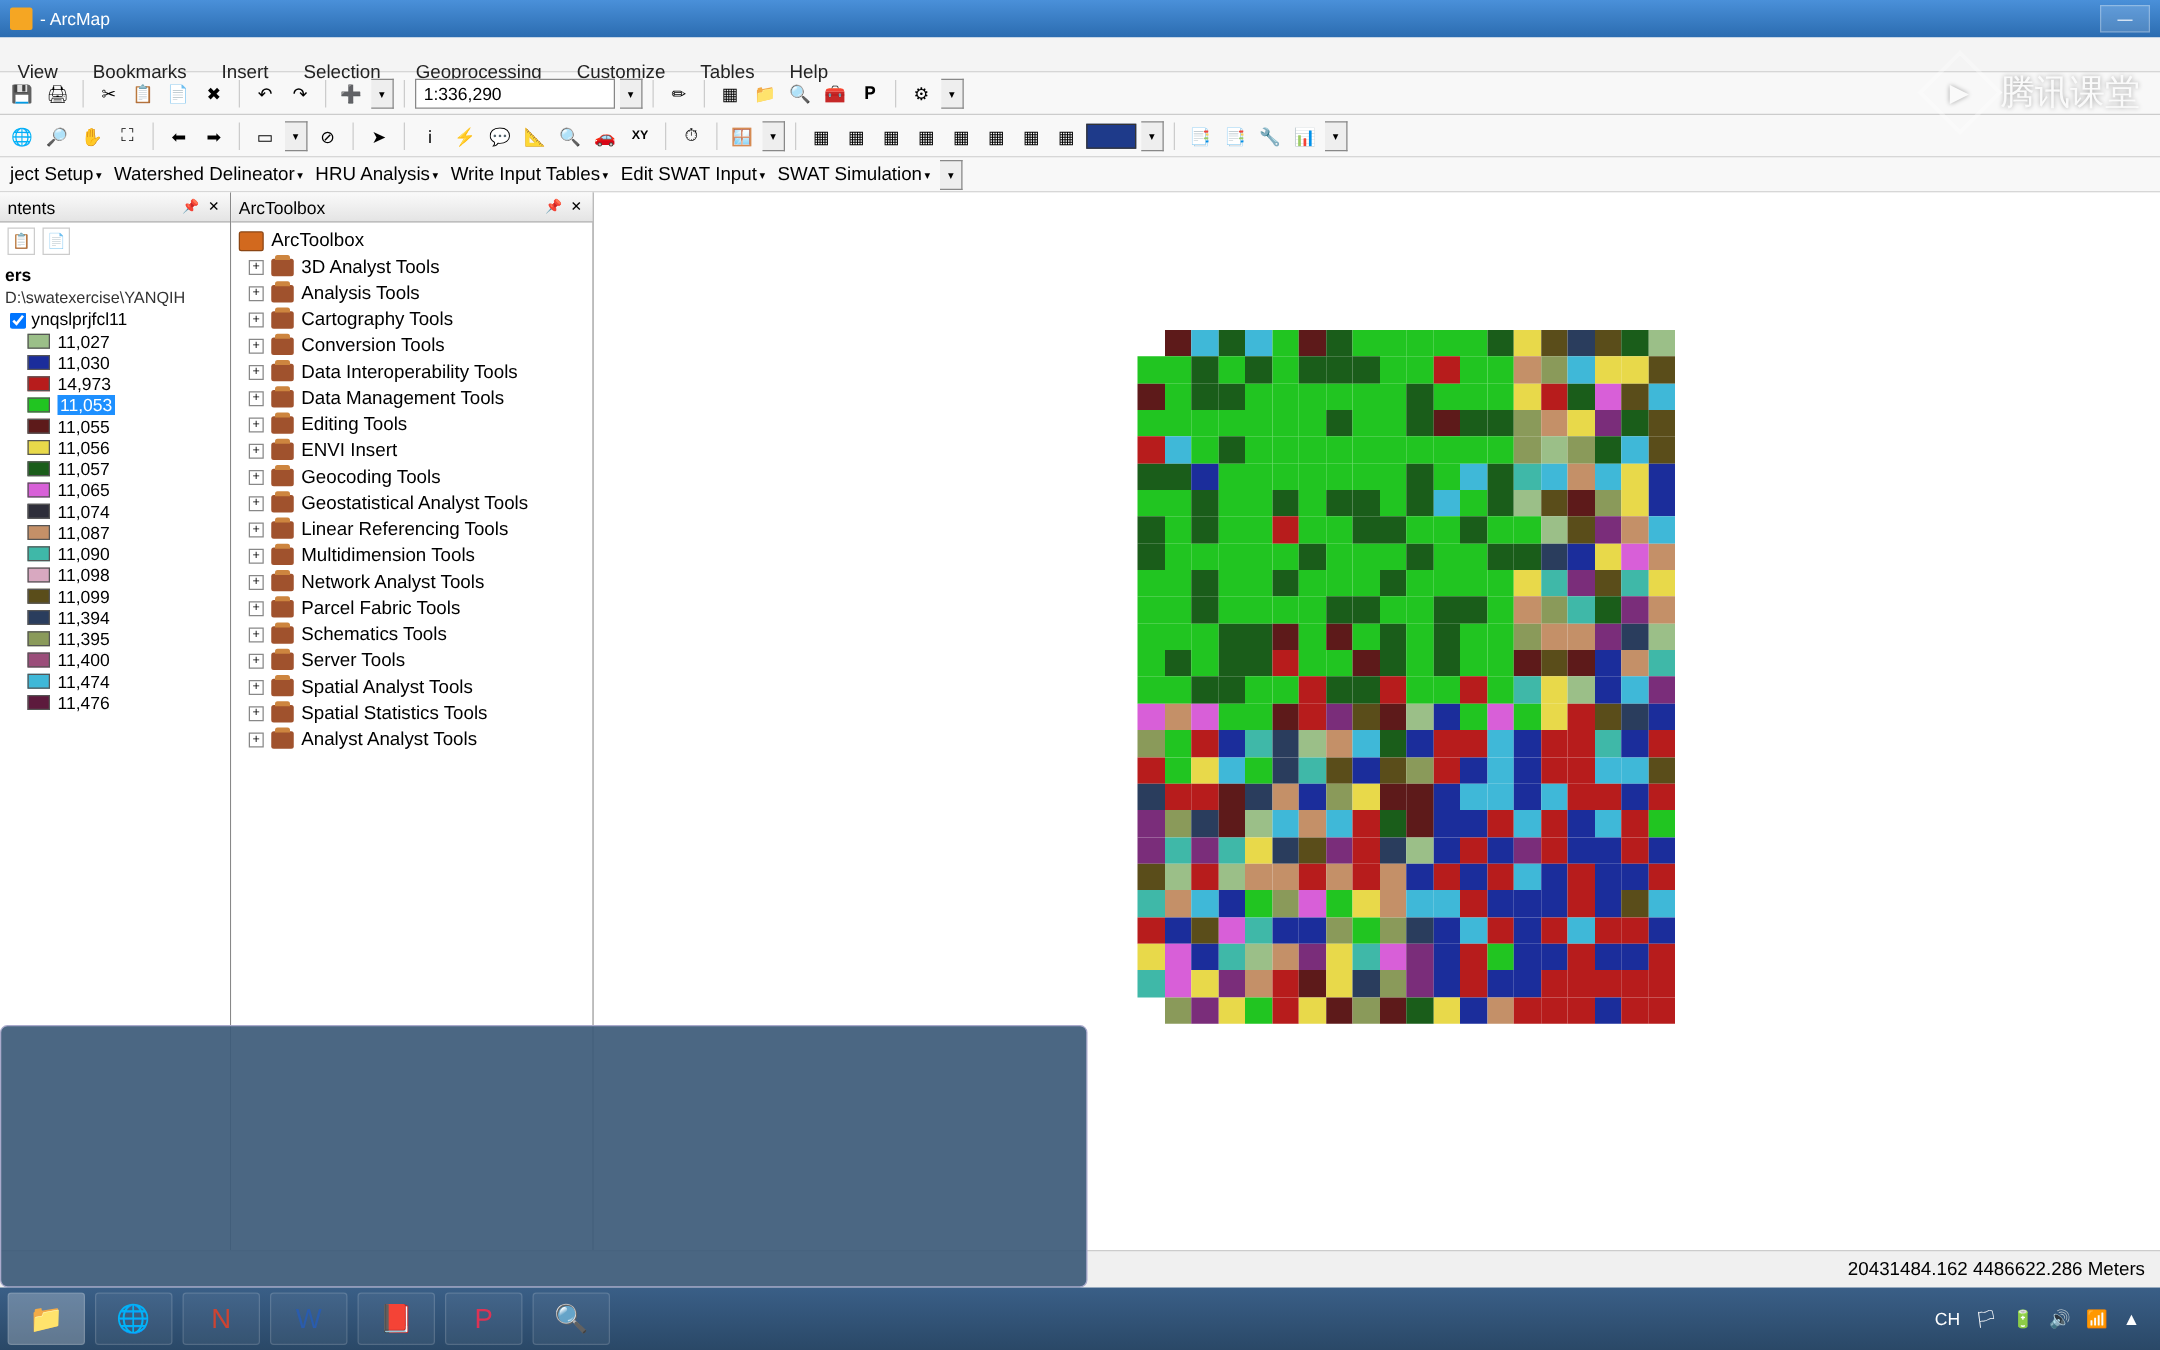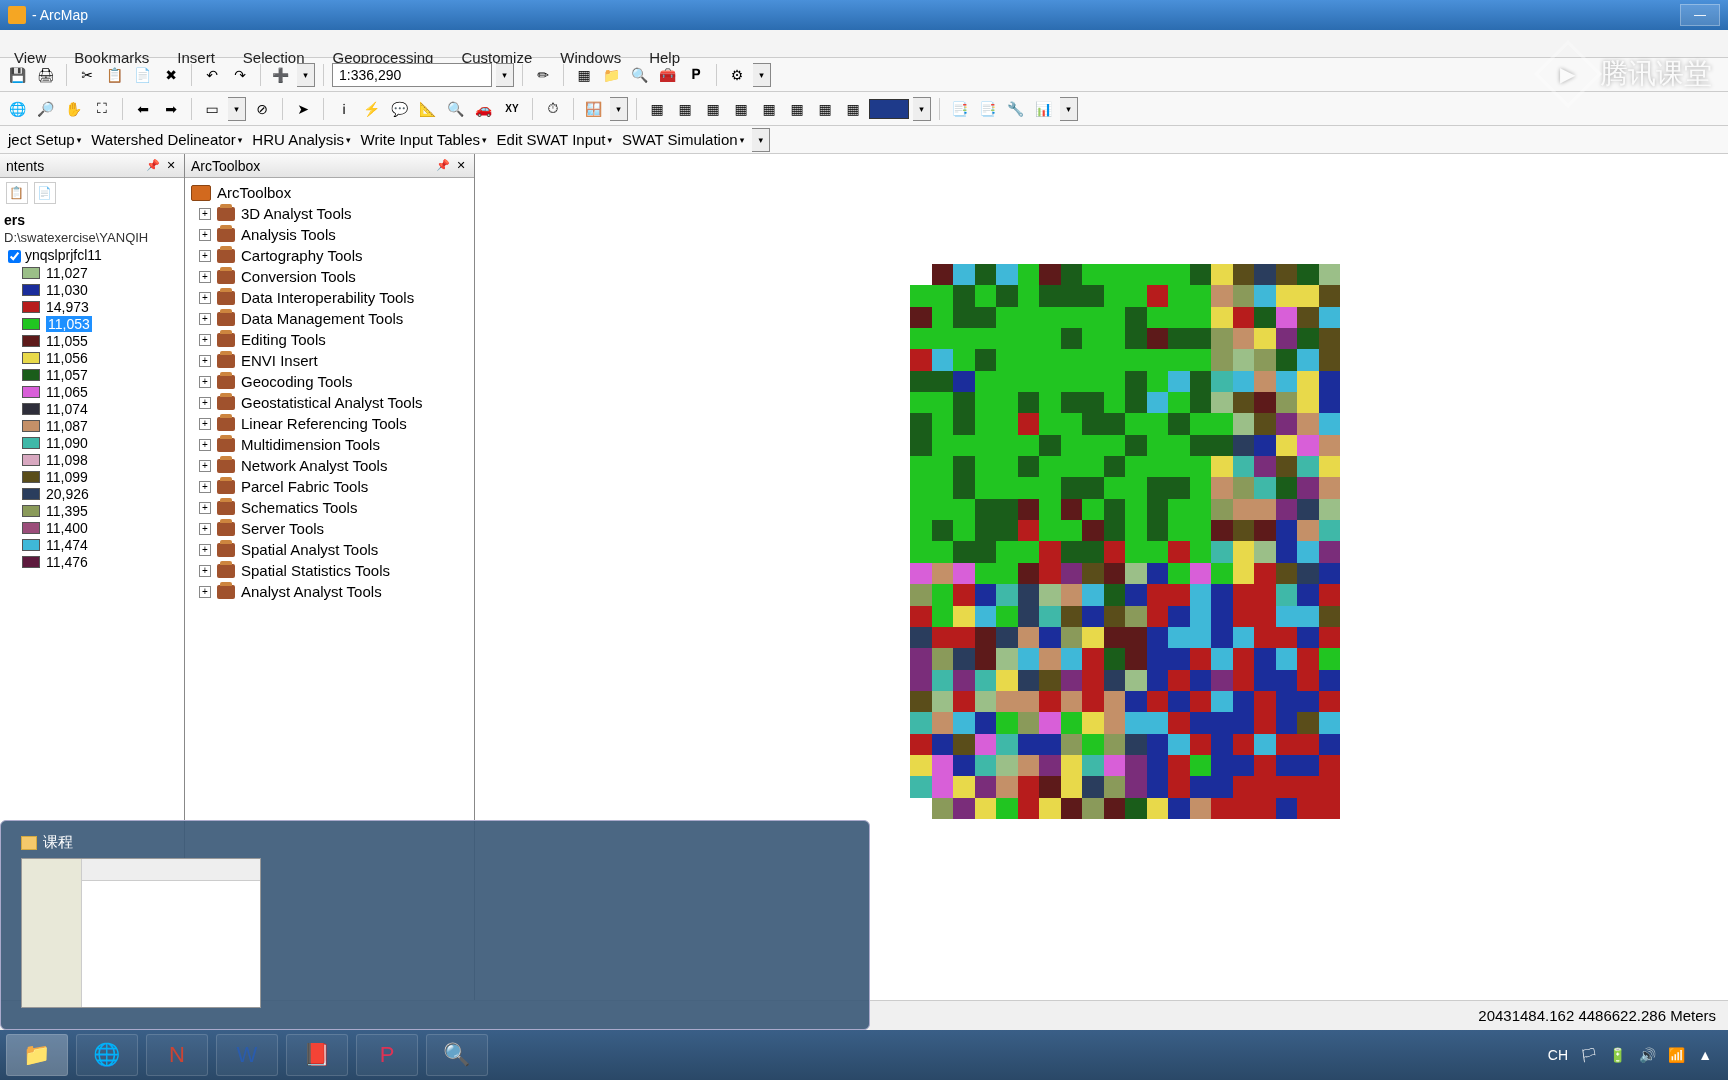--- a/index.html
+++ b/index.html
@@ -109,21 +109,21 @@
   <div class="winbtn">—</div>
 </div>
 
 <div class="menubar">
   <span>View</span>
   <span>Bookmarks</span>
   <span>Insert</span>
   <span>Selection</span>
   <span>Geoprocessing</span>
   <span>Customize</span>
-  <span>Windows</span>
+  <span>Tables</span>
   <span>Help</span>
 </div>
 
 <div class="toolbar">
   <div class="tbtn i-save"></div>
   <div class="tbtn i-print"></div>
   <div class="tsep"></div>
   <div class="tbtn i-cut"></div>
   <div class="tbtn i-copy"></div>
   <div class="tbtn i-paste"></div>
@@ -295,21 +295,21 @@
           <div class="legend-item">
             <div class="sw" style="background: rgb(216, 168, 192);"></div>
             <span>11,098</span>
           </div>
           <div class="legend-item">
             <div class="sw" style="background: rgb(90, 77, 26);"></div>
             <span>11,099</span>
           </div>
           <div class="legend-item">
             <div class="sw" style="background: rgb(42, 61, 93);"></div>
-            <span>20,926</span>
+            <span>11,394</span>
           </div>
           <div class="legend-item">
             <div class="sw" style="background: rgb(138, 154, 90);"></div>
             <span>11,395</span>
           </div>
           <div class="legend-item">
             <div class="sw" style="background: rgb(155, 77, 122);"></div>
             <span>11,400</span>
           </div>
           <div class="legend-item">
@@ -961,33 +961,20 @@
         <div style="background: rgb(183, 28, 28);"></div>
       </div>
   </div>
 </div>
 
 <div class="statusbar">
   <span>20431484.162  4486622.286 Meters</span>
 </div>
 
 <div class="thumbs">
-  <div class="thumb">
-    <div class="thumb-title">
-        <div class="folder-icon"></div>
-        <span>课程</span>
-      </div>
-    <div class="thumb-img">
-        <div class="thumb-inner">
-          <div class="t-side"></div>
-          <div class="t-head"></div>
-          <div class="t-main"></div>
-        </div>
-      </div>
-  </div>
 </div>
 
 <div class="taskbar">
   <div class="task-icon" style="background:rgba(255,255,255,0.25)">📁</div>
   <div class="task-icon">🌐</div>
   <div class="task-icon" style="color:#c43">N</div>
   <div class="task-icon" style="color:#2a5cad">W</div>
   <div class="task-icon" style="color:#b22">📕</div>
   <div class="task-icon" style="color:#d35">P</div>
   <div class="task-icon">🔍</div>

